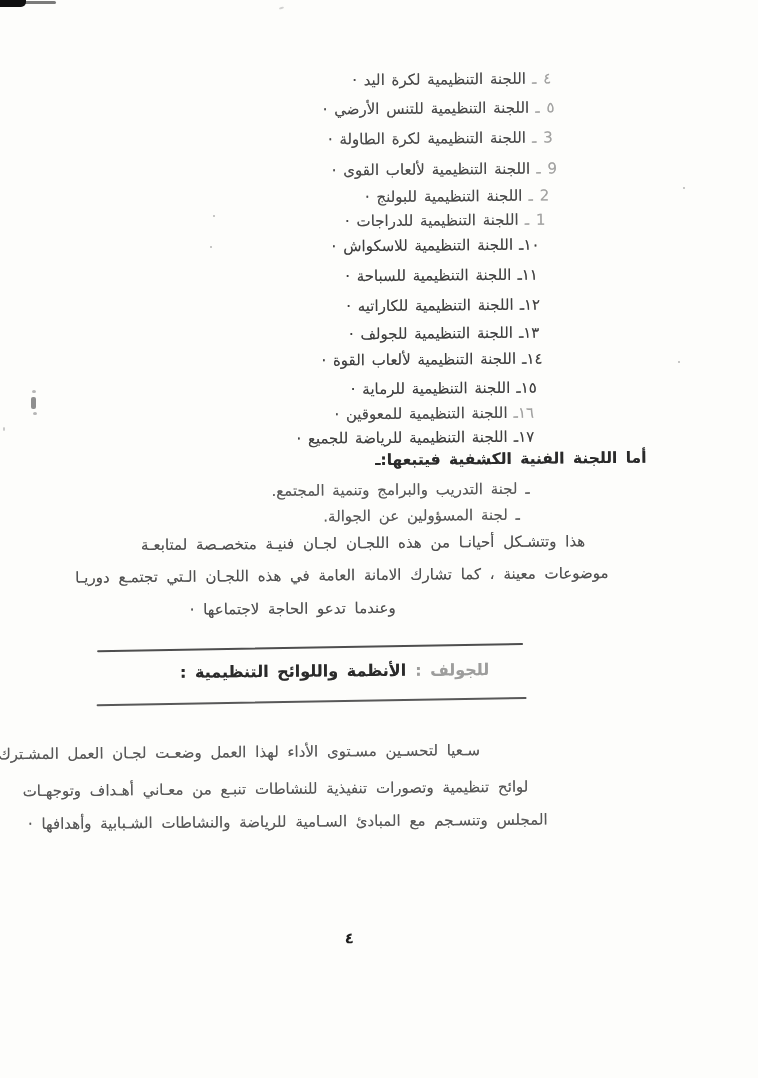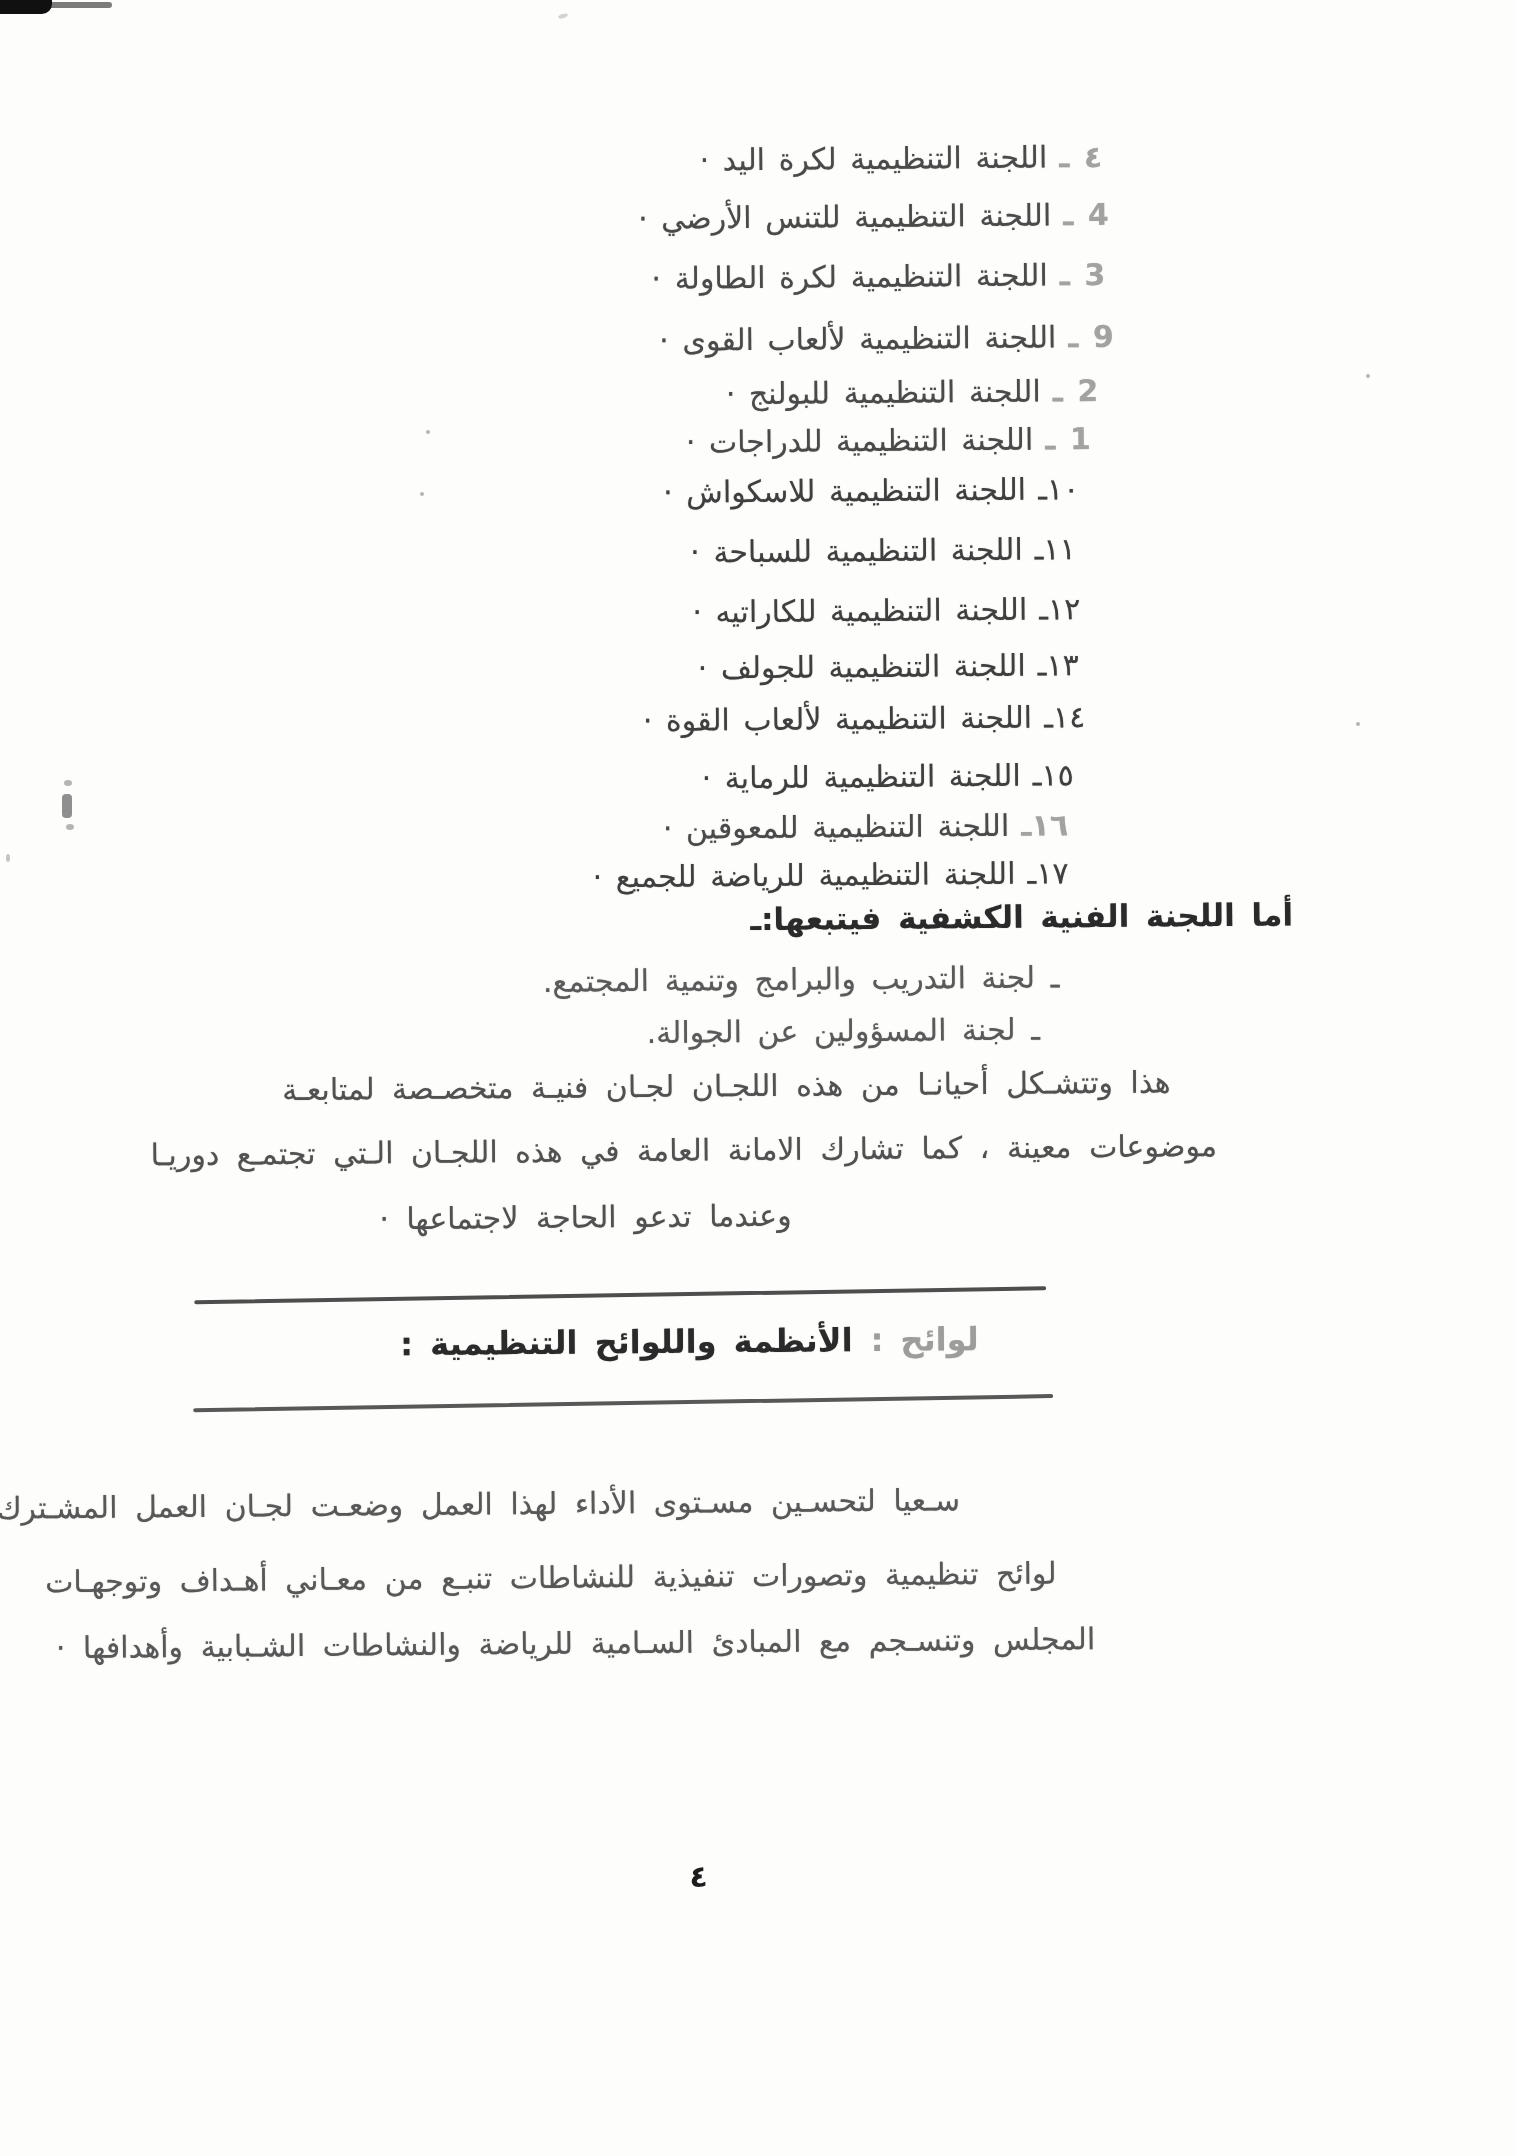--- a/index.html
+++ b/index.html
@@ -11,21 +11,21 @@
   }
   .page{position:absolute;inset:0;}
   .tilt{position:absolute;inset:0;transform:rotate(-0.5deg);transform-origin:380px 520px;}
   .line{
     position:absolute;white-space:nowrap;
     font-size:15px;color:#4a4a4a;
     text-shadow:0 0 0.5px rgba(70,70,70,.55);
     word-spacing:2px;
   }
   .li .num{margin-left:6px;display:inline-block;}
-  .li.faded .num{opacity:.5;font-weight:bold;}
+  .li.faded .num{opacity:.5;}
   .li.dark{color:#3f3f3f;}
   .scout-head{font-weight:bold;color:#2a2a2a;font-size:15.5px;word-spacing:3px;}
   .scout-item{color:#5a5a5a;word-spacing:3px;}
   .para{color:#515151;word-spacing:4px;font-size:15px;}
   .para2{color:#585858;}
   .rule{position:absolute;height:2px;background:#4e4e4e;transform:rotate(-0.45deg);border-radius:1px;}
   .rule.thin{height:1.6px;background:#585858;}
   .sec-title{font-weight:bold;color:#2a2a2a;font-size:16px;word-spacing:3px;}
   .sec-title .prefix{opacity:.45;margin-left:9px;}
   .pagenum{position:absolute;left:341px;top:929px;font-size:15px;font-weight:600;color:#1d1d1d;}
@@ -70,21 +70,21 @@
   <div class="speck" style="left:33px;top:412px;width:4px;height:3px;"></div>
   <div class="speck" style="left:3px;top:427px;width:2px;height:4px;background:#c4c4c4;"></div>
   <div class="speck" style="left:213px;top:215px;width:2px;height:2px;"></div>
   <div class="speck" style="left:210px;top:246px;width:2px;height:2px;"></div>
   <div class="speck" style="left:683px;top:187px;width:2px;height:2px;"></div>
   <div class="speck" style="left:678px;top:361px;width:2px;height:2px;"></div>
 
   <div class="tilt">
 
     <div class="line li faded r0"><span class="num">٤ ـ</span><span class="txt">اللجنة التنظيمية لكرة اليد ·</span></div>
-    <div class="line li faded r1"><span class="num">4 ـ</span><span class="txt">اللجنة التنظيمية للتنس الأرضي ·</span></div>
+    <div class="line li faded r1"><span class="num">٥ ـ</span><span class="txt">اللجنة التنظيمية للتنس الأرضي ·</span></div>
     <div class="line li faded r2"><span class="num">3 ـ</span><span class="txt">اللجنة التنظيمية لكرة الطاولة ·</span></div>
     <div class="line li faded r3"><span class="num">9 ـ</span><span class="txt">اللجنة التنظيمية لألعاب القوى ·</span></div>
     <div class="line li faded r4"><span class="num">2 ـ</span><span class="txt">اللجنة التنظيمية للبولنج ·</span></div>
     <div class="line li faded r5"><span class="num">1 ـ</span><span class="txt">اللجنة التنظيمية للدراجات ·</span></div>
     <div class="line li dark r6"><span class="num">١٠ـ</span><span class="txt">اللجنة التنظيمية للاسكواش ·</span></div>
     <div class="line li dark r7"><span class="num">١١ـ</span><span class="txt">اللجنة التنظيمية للسباحة ·</span></div>
     <div class="line li dark r8"><span class="num">١٢ـ</span><span class="txt">اللجنة التنظيمية للكاراتيه ·</span></div>
     <div class="line li dark r9"><span class="num">١٣ـ</span><span class="txt">اللجنة التنظيمية للجولف ·</span></div>
     <div class="line li dark r10"><span class="num">١٤ـ</span><span class="txt">اللجنة التنظيمية لألعاب القوة ·</span></div>
     <div class="line li dark r11"><span class="num">١٥ـ</span><span class="txt">اللجنة التنظيمية للرماية ·</span></div>
@@ -93,21 +93,21 @@
 
     <div class="line scout-head">أما اللجنة الفنية الكشفية فيتبعها:ـ</div>
     <div class="line scout-item s0">ـ لجنة التدريب والبرامج وتنمية المجتمع.</div>
     <div class="line scout-item s1">ـ لجنة المسؤولين عن الجوالة.</div>
 
     <div class="line para p1l0">هذا وتتشـكل أحيانـا من هذه اللجـان لجـان فنيـة متخصـصة لمتابعـة</div>
     <div class="line para p1l1">موضوعات معينة ، كما تشارك الامانة العامة في هذه اللجـان الـتي تجتمـع دوريـا</div>
     <div class="line para p1l2">وعندما تدعو الحاجة لاجتماعها ·</div>
 
     <div class="rule" style="left:96px;top:646px;width:426px;"></div>
-    <div class="line sec-title" style="top:661px;right:270px;"><span class="prefix">لوائح :</span><span>الأنظمة واللوائح التنظيمية :</span></div>
+    <div class="line sec-title" style="top:661px;right:270px;"><span class="prefix">للجولف :</span><span>الأنظمة واللوائح التنظيمية :</span></div>
     <div class="rule thin" style="left:95px;top:700px;width:430px;"></div>
 
     <div class="line para para2 p2l0">سـعيا لتحسـين مسـتوى الأداء لهذا العمل وضعـت لجـان العمل المشـترك</div>
     <div class="line para para2 p2l1">لوائح تنظيمية وتصورات تنفيذية للنشاطات تنبـع من معـاني أهـداف وتوجهـات</div>
     <div class="line para para2 p2l2">المجلس وتنسـجم مع المبادئ السـامية للرياضة والنشاطات الشـبابية وأهدافها ·</div>
 
     <div class="pagenum">٤</div>
 
   </div>
 </div>

